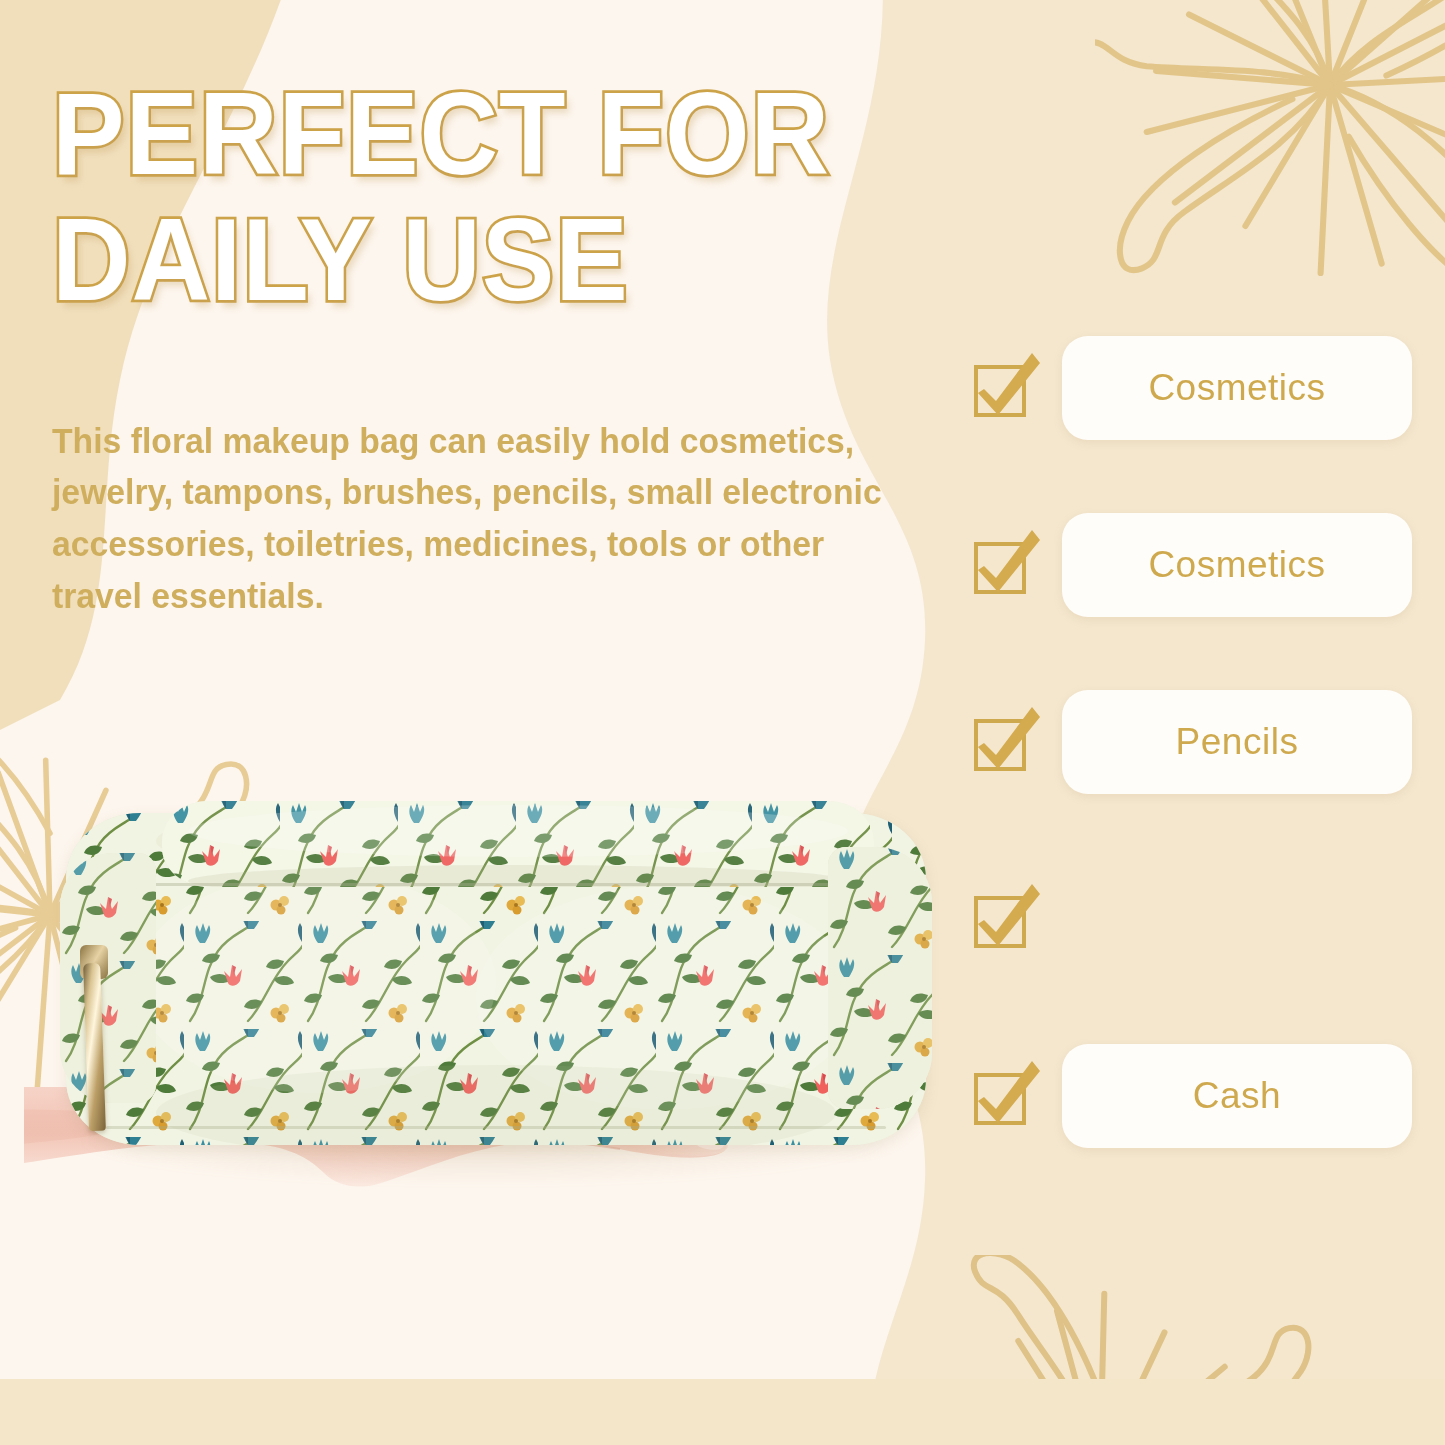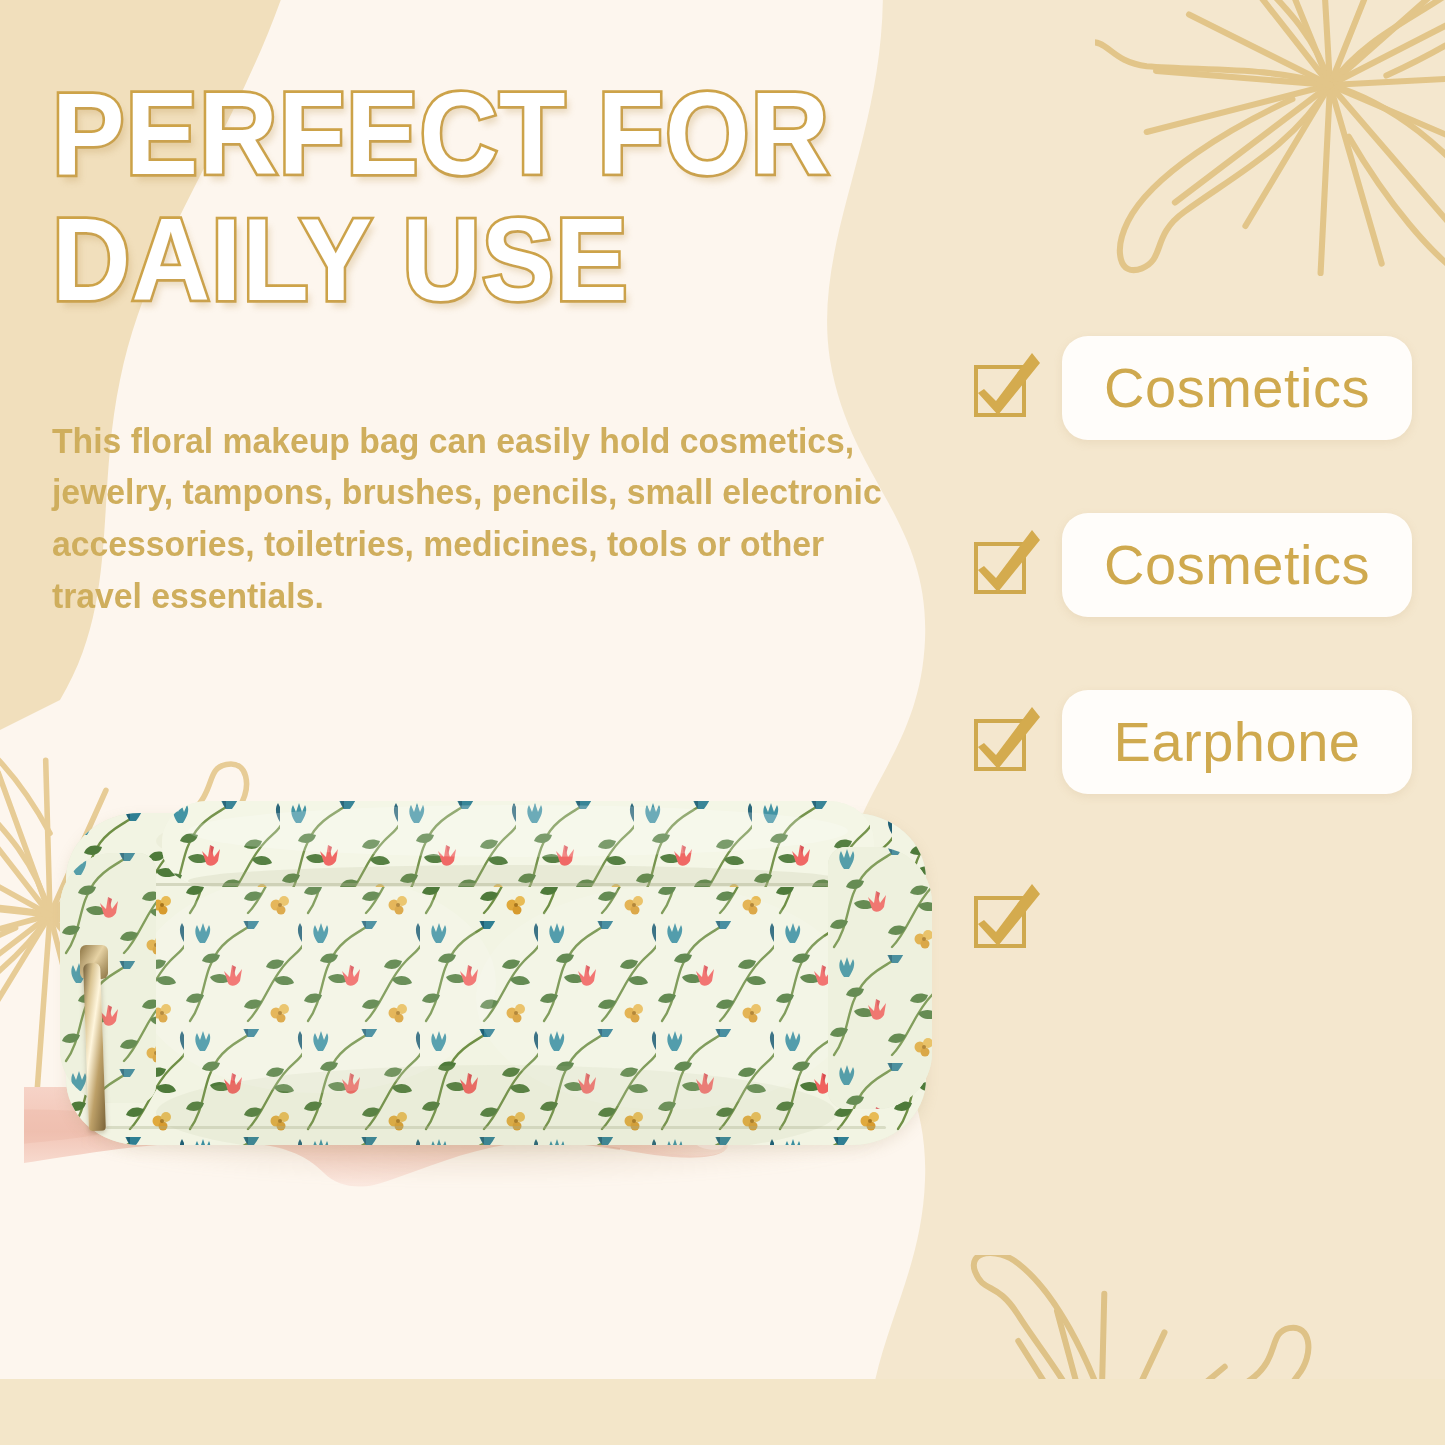--- a/index.html
+++ b/index.html
@@ -61,21 +61,21 @@
     border:4px solid #cfa94e;box-sizing:border-box;
   }
   .checkbox svg{position:absolute;left:-2px;top:-8px;width:74px;height:74px;overflow:visible;}
   .pill{
     flex:1 1 auto;height:104px;background:#fffdfa;
     border-radius:26px;
     display:flex;align-items:center;justify-content:center;
     box-shadow:0 3px 9px rgba(190,160,110,.17);
   }
   .pill span{
-    font-size:56px;color:#cfa94e;font-weight:normal;letter-spacing:.5px;
+    font-size:37px;color:#cfa94e;font-weight:normal;letter-spacing:.5px;
     white-space:nowrap;
   }
   
   .product{
     position:absolute;left:24px;top:795px;width:915px;height:420px;
   }
   .bag-shadow{
     position:absolute;left:58px;top:318px;width:800px;height:70px;
     background:radial-gradient(ellipse at 50% 40%, rgba(180,150,110,.22), rgba(180,150,110,0) 72%);
     filter:blur(5px);
@@ -275,33 +275,44 @@
     </div>
 
     <div class="check-row">
       <div class="checkbox">
         <div class="box"></div>
         <svg viewBox="0 0 74 74">
           <path d="M14 40 L26 52 L62 4 L70 14 L28 66 L8 44 Z" fill="#d4ab4e"></path>
         </svg>
       </div>
       <div class="pill">
-        <span>Earphone</span>
+        <span>Pencils</span>
       </div>
     </div>
 
     <div class="check-row">
       <div class="checkbox">
         <div class="box"></div>
         <svg viewBox="0 0 74 74">
           <path d="M14 40 L26 52 L62 4 L70 14 L28 66 L8 44 Z" fill="#d4ab4e"></path>
         </svg>
       </div>
     </div>
 
+    <div class="check-row">
+      <div class="checkbox">
+        <div class="box"></div>
+        <svg viewBox="0 0 74 74">
+          <path d="M14 40 L26 52 L62 4 L70 14 L28 66 L8 44 Z" fill="#d4ab4e"></path>
+        </svg>
+      </div>
+      <div class="pill">
+        <span>Cash</span>
+      </div>
+    </div>
 
   </div>
 
   <div class="product">
 
     <svg class="hand" viewBox="0 0 800 175">
       <defs>
         <linearGradient id="skinG" x1="0" y1="0" x2="0" y2="1">
           <stop offset="0%" stop-color="#f6d3c7"></stop>
           <stop offset="45%" stop-color="#f2c5b6"></stop>

